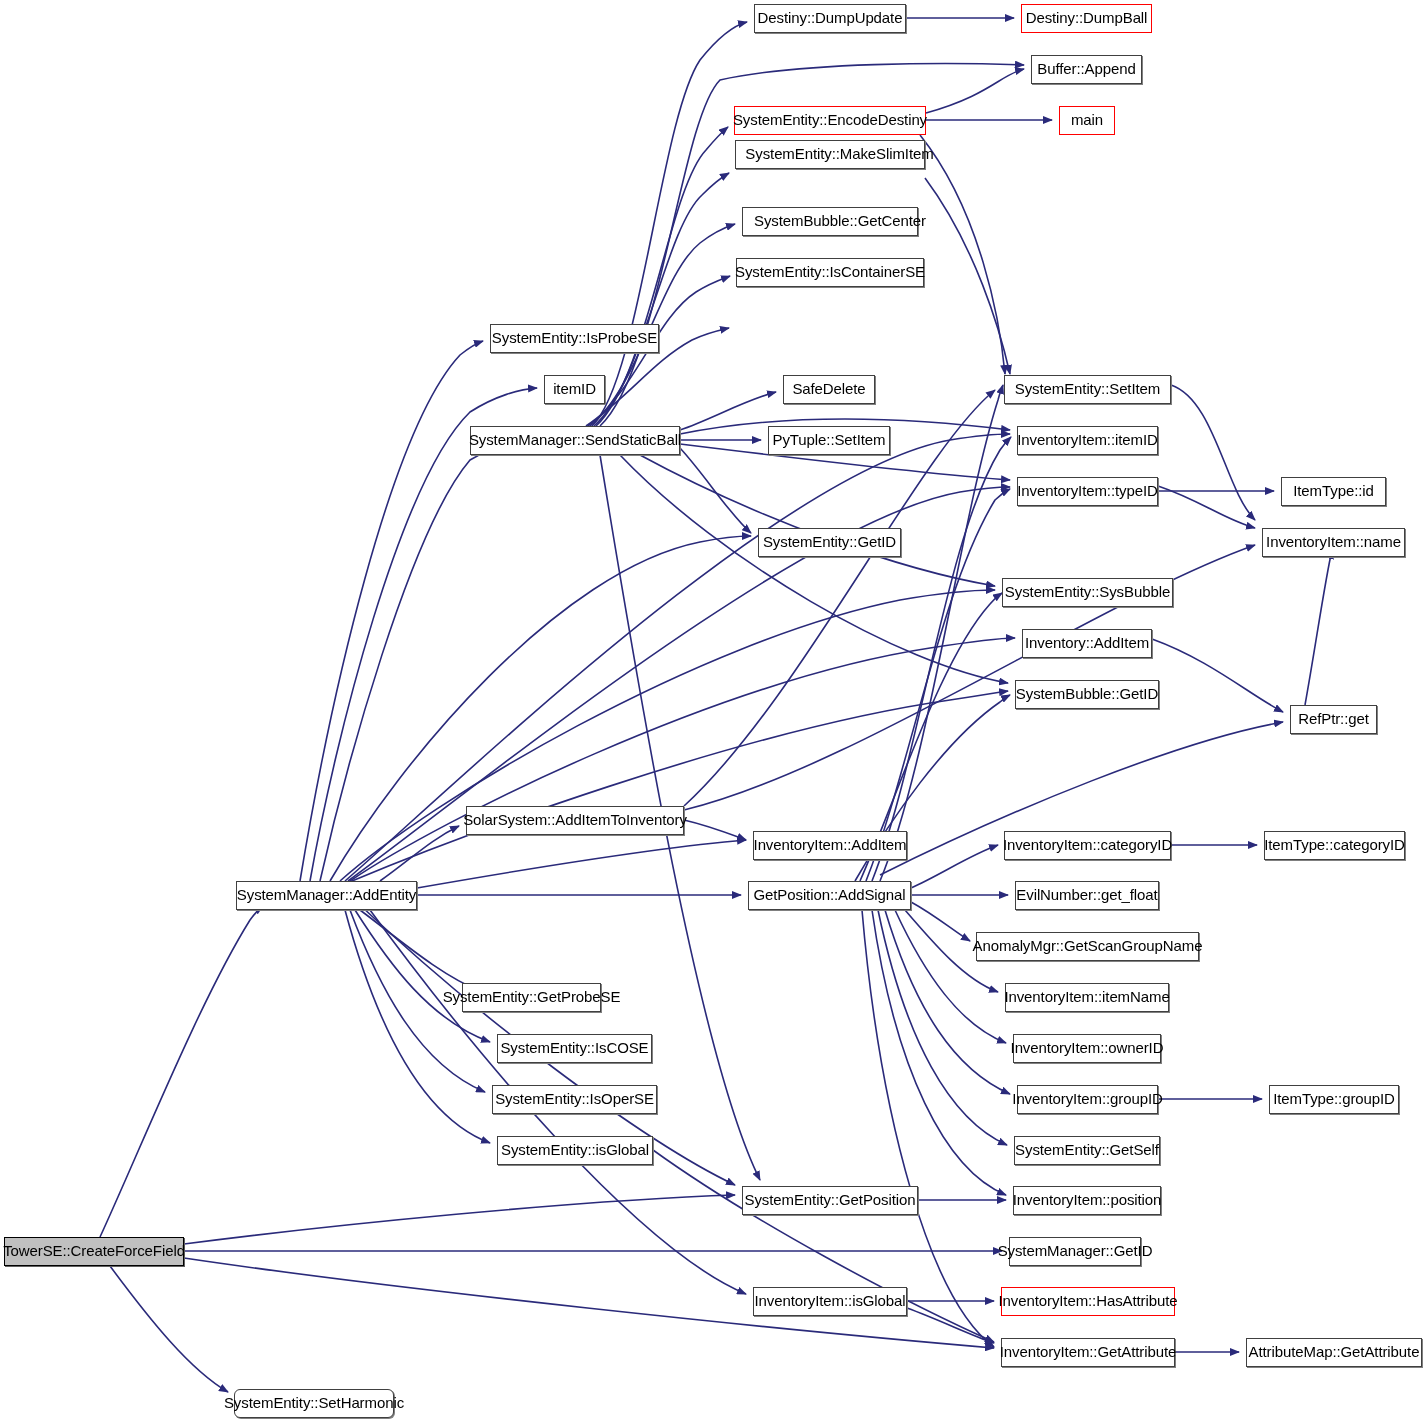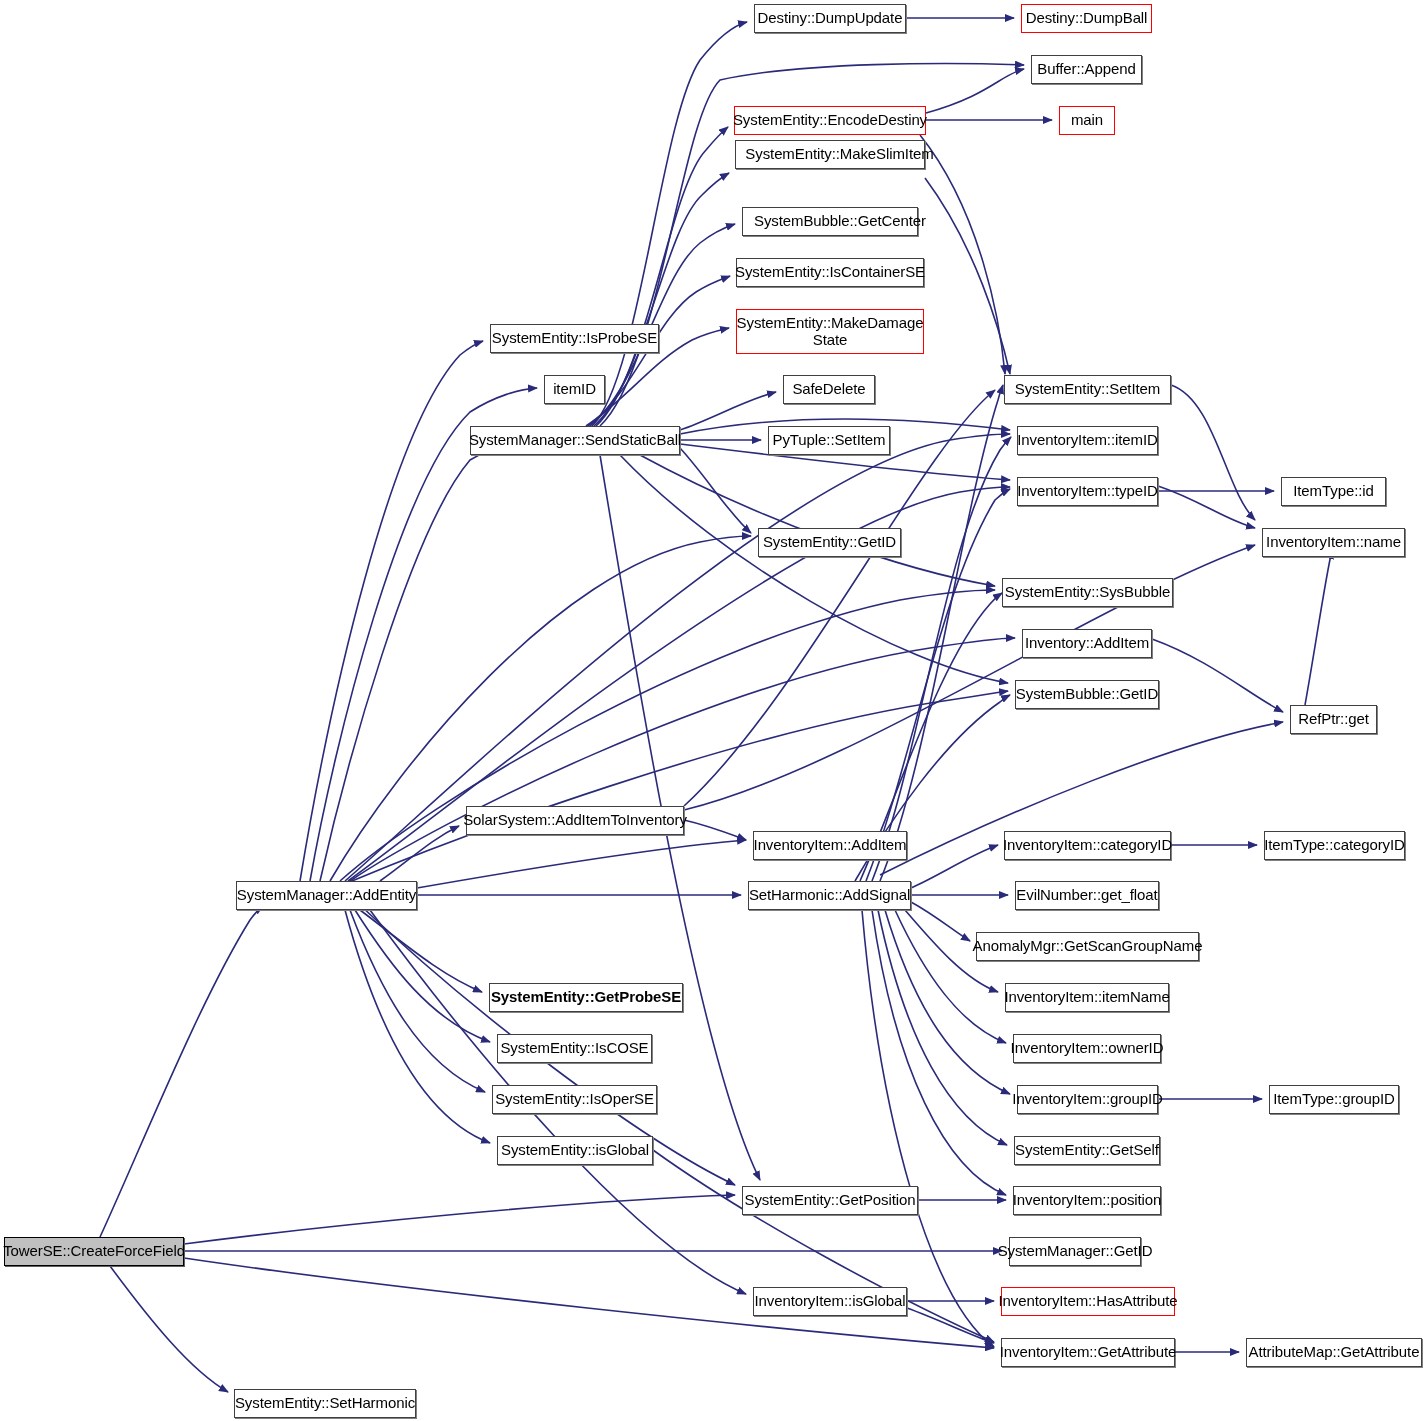--- a/index.html
+++ b/index.html
@@ -145,57 +145,55 @@
   </svg>
   <div id="node-layer">
       <div class="node" style="left: 754px; top: 4px; width: 152px; height: 29px;">Destiny::DumpUpdate</div>
       <div class="node red" style="left: 1021px; top: 4px; width: 131px; height: 29px;">Destiny::DumpBall</div>
       <div class="node" style="left: 1031px; top: 55px; width: 111px; height: 29px;">Buffer::Append</div>
       <div class="node red" style="left: 734px; top: 106px; width: 192px; height: 29px;">SystemEntity::EncodeDestiny</div>
       <div class="node red" style="left: 1059px; top: 106px; width: 56px; height: 29px;">main</div>
       <div class="node" style="left: 735px; top: 140px; width: 190px; height: 29px; padding-left: 19px;">SystemEntity::MakeSlimItem</div>
       <div class="node" style="left: 742px; top: 207px; width: 176px; height: 29px; padding-left: 20px;">SystemBubble::GetCenter</div>
       <div class="node" style="left: 736px; top: 258px; width: 188px; height: 29px;">SystemEntity::IsContainerSE</div>
-      <div class="node red" style="left: 736px; top: 309px; width: 188px; height: 45px;">SystemEntity::MakeDamage
-State</div>
       <div class="node" style="left: 490px; top: 324px; width: 169px; height: 29px;">SystemEntity::IsProbeSE</div>
       <div class="node" style="left: 783px; top: 375px; width: 92px; height: 29px;">SafeDelete</div>
       <div class="node" style="left: 1004px; top: 375px; width: 167px; height: 29px;">SystemEntity::SetItem</div>
       <div class="node" style="left: 544px; top: 375px; width: 61px; height: 29px;">itemID</div>
       <div class="node" style="left: 470px; top: 426px; width: 210px; height: 29px;">SystemManager::SendStaticBall</div>
       <div class="node" style="left: 768px; top: 426px; width: 122px; height: 29px;">PyTuple::SetItem</div>
       <div class="node" style="left: 1017px; top: 426px; width: 141px; height: 29px;">InventoryItem::itemID</div>
       <div class="node" style="left: 1017px; top: 477px; width: 141px; height: 29px;">InventoryItem::typeID</div>
       <div class="node" style="left: 1281px; top: 477px; width: 105px; height: 29px;">ItemType::id</div>
       <div class="node" style="left: 758px; top: 528px; width: 143px; height: 29px;">SystemEntity::GetID</div>
       <div class="node" style="left: 1262px; top: 528px; width: 143px; height: 29px;">InventoryItem::name</div>
       <div class="node" style="left: 1002px; top: 578px; width: 171px; height: 29px;">SystemEntity::SysBubble</div>
       <div class="node" style="left: 1022px; top: 629px; width: 130px; height: 29px;">Inventory::AddItem</div>
       <div class="node" style="left: 1015px; top: 680px; width: 144px; height: 29px;">SystemBubble::GetID</div>
       <div class="node" style="left: 1290px; top: 705px; width: 87px; height: 29px;">RefPtr::get</div>
       <div class="node" style="left: 466px; top: 806px; width: 218px; height: 29px;">SolarSystem::AddItemToInventory</div>
       <div class="node" style="left: 753px; top: 831px; width: 154px; height: 29px;">InventoryItem::AddItem</div>
       <div class="node" style="left: 1004px; top: 831px; width: 167px; height: 29px;">InventoryItem::categoryID</div>
       <div class="node" style="left: 1264px; top: 831px; width: 141px; height: 29px;">ItemType::categoryID</div>
       <div class="node" style="left: 236px; top: 881px; width: 181px; height: 29px;">SystemManager::AddEntity</div>
-      <div class="node" style="left: 748px; top: 881px; width: 163px; height: 29px;">SetHarmonic::AddSignal</div>
+      <div class="node" style="left: 748px; top: 881px; width: 163px; height: 29px;">GetPosition::AddSignal</div>
       <div class="node" style="left: 1015px; top: 881px; width: 144px; height: 29px;">EvilNumber::get_float</div>
       <div class="node" style="left: 976px; top: 932px; width: 223px; height: 29px;">AnomalyMgr::GetScanGroupName</div>
-      <div class="node" style="left: 489px; top: 983px; width: 194px; height: 29px; font-weight: bold;">SystemEntity::GetProbeSE</div>
+      <div class="node" style="left: 462px; top: 983px; width: 139px; height: 29px;">SystemEntity::GetProbeSE</div>
       <div class="node" style="left: 1005px; top: 983px; width: 164px; height: 29px;">InventoryItem::itemName</div>
       <div class="node" style="left: 497px; top: 1034px; width: 155px; height: 29px;">SystemEntity::IsCOSE</div>
       <div class="node" style="left: 1013px; top: 1034px; width: 148px; height: 29px;">InventoryItem::ownerID</div>
       <div class="node" style="left: 492px; top: 1085px; width: 165px; height: 29px;">SystemEntity::IsOperSE</div>
       <div class="node" style="left: 1017px; top: 1085px; width: 141px; height: 29px;">InventoryItem::groupID</div>
       <div class="node" style="left: 1269px; top: 1085px; width: 130px; height: 29px;">ItemType::groupID</div>
       <div class="node" style="left: 497px; top: 1136px; width: 156px; height: 29px;">SystemEntity::isGlobal</div>
       <div class="node" style="left: 1014px; top: 1136px; width: 146px; height: 29px;">SystemEntity::GetSelf</div>
       <div class="node" style="left: 742px; top: 1186px; width: 176px; height: 29px;">SystemEntity::GetPosition</div>
       <div class="node" style="left: 1013px; top: 1186px; width: 148px; height: 29px;">InventoryItem::position</div>
       <div class="node root" style="left: 4px; top: 1237px; width: 180px; height: 29px;">TowerSE::CreateForceField</div>
       <div class="node" style="left: 1009px; top: 1237px; width: 132px; height: 29px;">SystemManager::GetID</div>
       <div class="node" style="left: 753px; top: 1287px; width: 154px; height: 29px;">InventoryItem::isGlobal</div>
       <div class="node red" style="left: 1001px; top: 1287px; width: 174px; height: 29px;">InventoryItem::HasAttribute</div>
       <div class="node" style="left: 1001px; top: 1338px; width: 174px; height: 29px;">InventoryItem::GetAttribute</div>
       <div class="node" style="left: 1246px; top: 1338px; width: 176px; height: 29px;">AttributeMap::GetAttribute</div>
-      <div class="node" style="left: 234px; top: 1389px; width: 182px; height: 29px;">SystemEntity::SetHarmonic</div>
+      <div class="node" style="left: 234px; top: 1389px; width: 160px; height: 29px; border-radius: 6px;">SystemEntity::SetHarmonic</div>
     </div>
 </div>
 
 </body></html>

